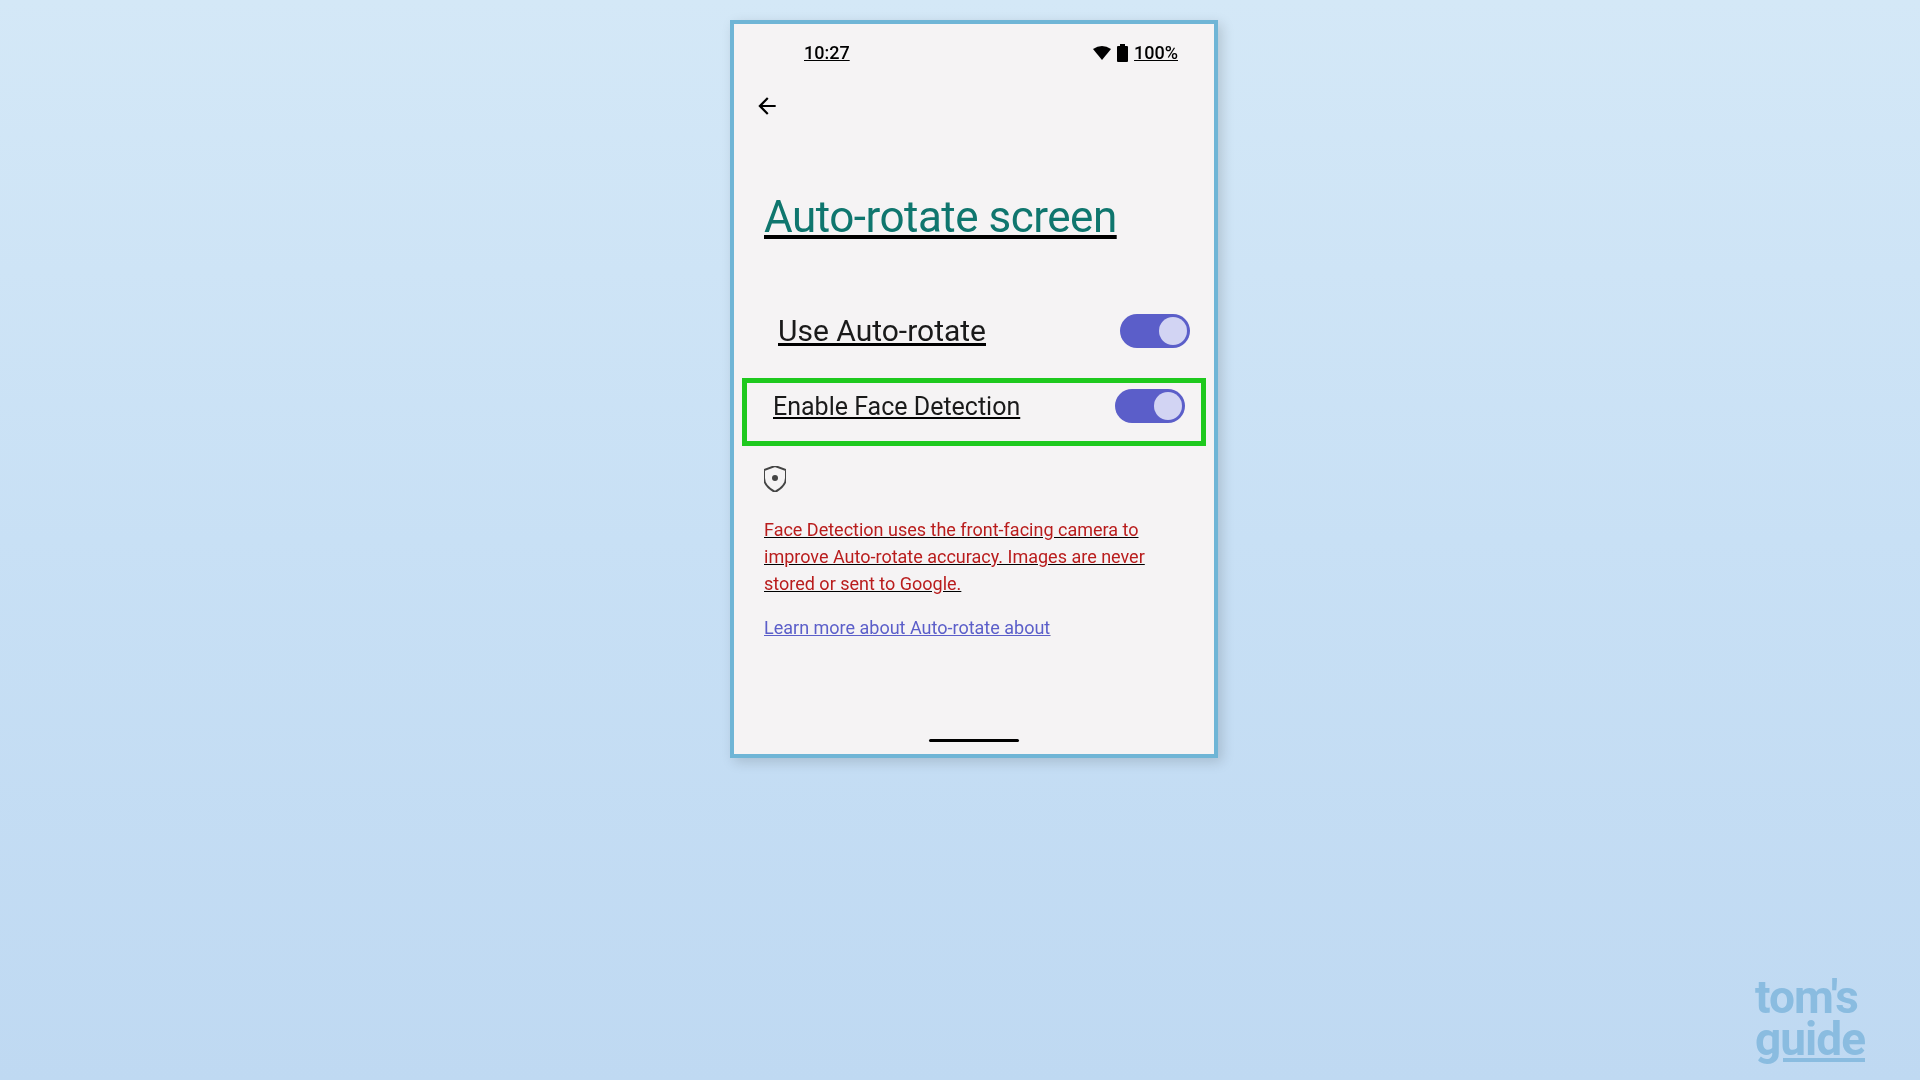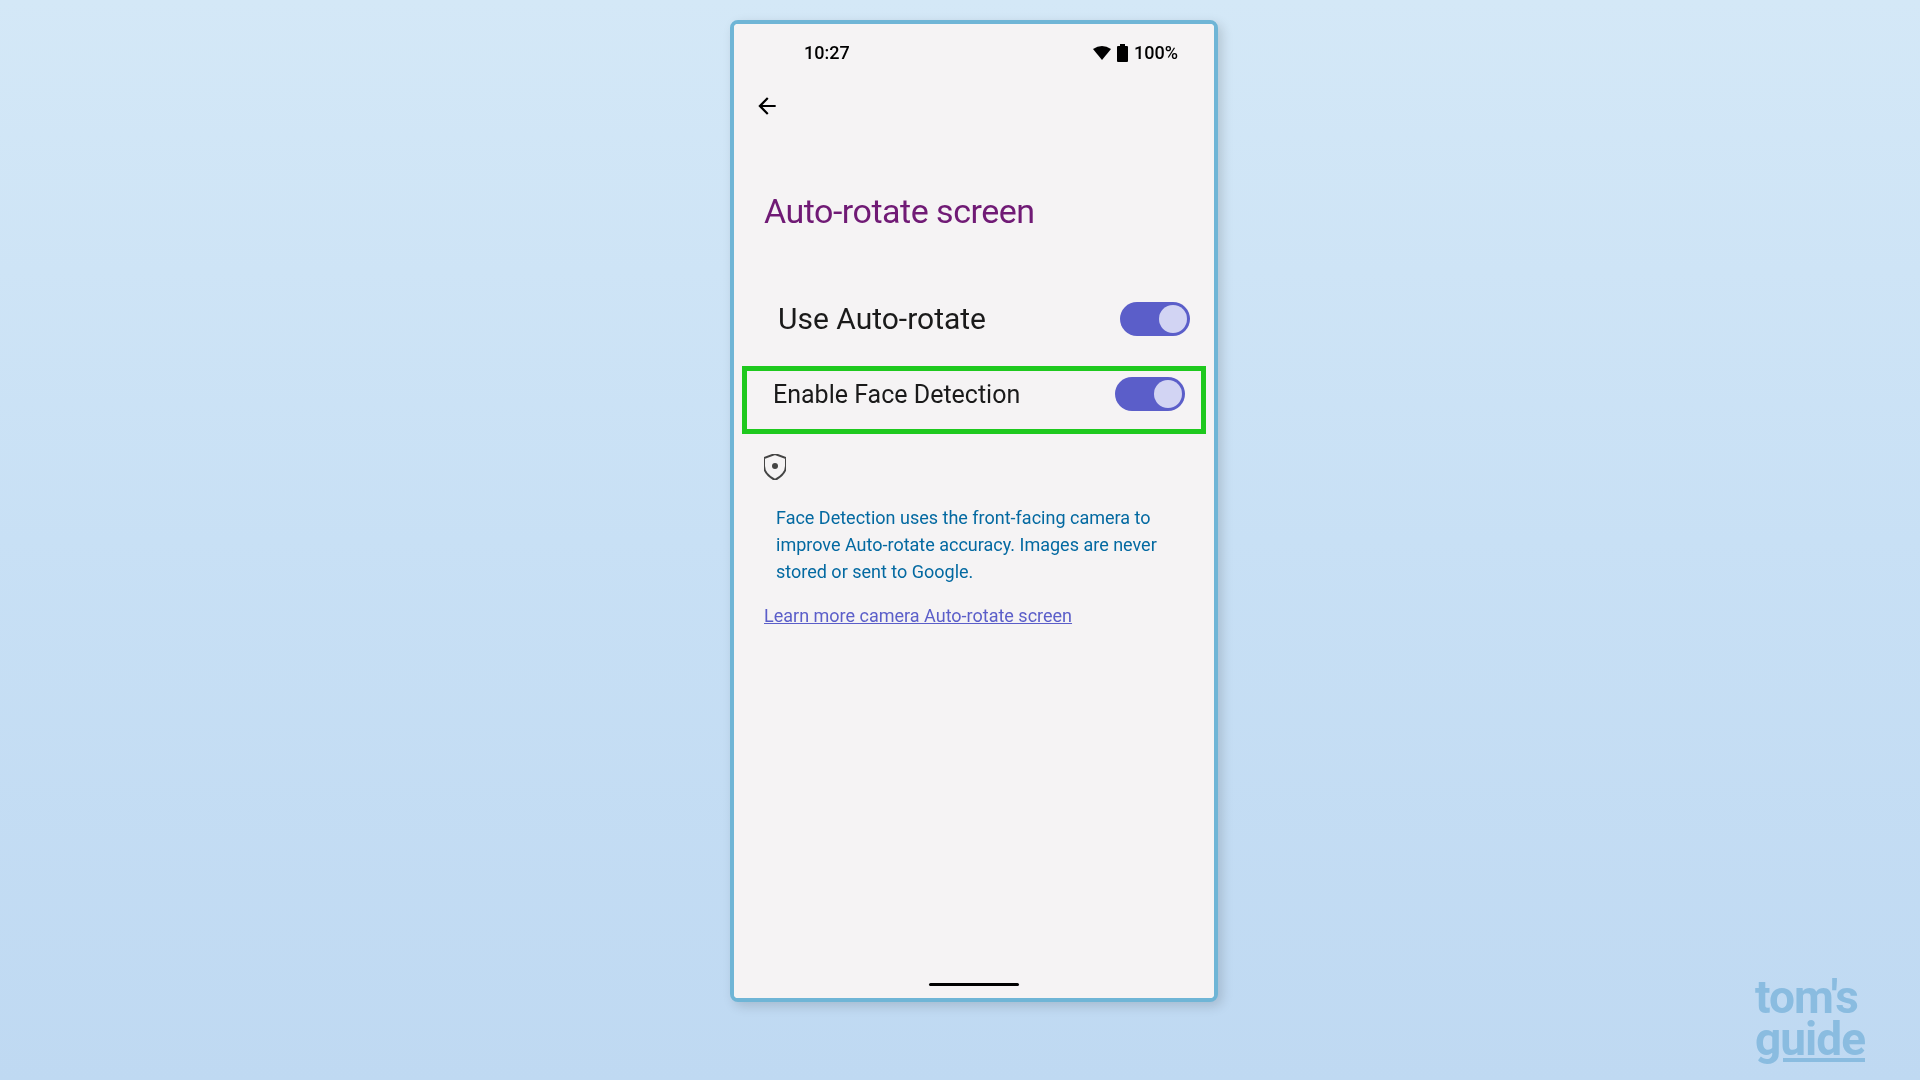--- a/index.html
+++ b/index.html
@@ -9,26 +9,27 @@
       background: linear-gradient(180deg, #d4e8f7 0%, #c8e0f5 50%, #bfd9f2 100%);
       font-family: -apple-system, BlinkMacSystemFont, 'Segoe UI', Roboto, sans-serif;
       position: relative;
       overflow: hidden;
     }
     .phone-frame {
       position: absolute;
       left: 730px;
       top: 20px;
       width: 488px;
-      height: 982px;
+      height: 738px;
       background: #fff;
       border: 4px solid #6fb5d6;
-      border-radius: 8px;
+      border-radius: 0;
       box-shadow: 4px 4px 12px rgba(0,0,0,0.15);
       overflow: hidden;
+      text-decoration: underline;
     }
     .phone-screen {
       width: 100%;
       height: 100%;
       background: #f5f3f4;
       position: relative;
       display: flex;
       flex-direction: column;
     }
     .status-bar {
@@ -53,23 +54,23 @@
       padding: 20px 20px 10px 20px;
     }
     .back-arrow {
       width: 30px;
       height: 30px;
       display: flex;
       align-items: center;
       cursor: pointer;
     }
     .page-title {
-      font-size: 34px;
+      font-size: 44px;
       font-weight: 400;
-      color: #701a75;
+      color: #0f766e;
       padding: 60px 30px 40px 30px;
       letter-spacing: -0.5px;
     }
     .setting-row {
       display: flex;
       justify-content: space-between;
       align-items: center;
       padding: 30px 24px 30px 44px;
     }
     .setting-label {
@@ -103,24 +104,23 @@
       border-radius: 50%;
     }
     .privacy-section {
       padding: 20px 30px;
     }
     .shield-icon {
       margin-bottom: 20px;
     }
     .privacy-text {
       font-size: 18px;
-      color: #0369a1;
+      color: #b91c1c;
       line-height: 1.5;
       margin-bottom: 20px;
-      margin-left: 12px;
     }
     .learn-more {
       font-size: 18px;
       color: #5b5ec9;
       text-decoration: underline;
       cursor: pointer;
     }
     .home-indicator {
       position: absolute;
       bottom: 12px;
@@ -199,21 +199,21 @@
     </div>
 
     <div class="privacy-section">
       <div class="shield-icon">
         <svg width="22" height="26" viewBox="0 0 22 26">
           <path d="M11 0 L22 4 L22 12 Q22 20 11 26 Q0 20 0 12 L0 4 Z" fill="none" stroke="#444" stroke-width="2"></path>
           <circle cx="11" cy="12" r="3" fill="#444"></circle>
         </svg>
       </div>
       <p class="privacy-text">Face Detection uses the front-facing camera to improve Auto-rotate accuracy. Images are never stored or sent to Google.</p>
-      <a class="learn-more">Learn more camera Auto-rotate screen</a>
+      <a class="learn-more">Learn more about Auto-rotate about</a>
     </div>
 
     <div class="home-indicator"></div>
   </div>
 </div>
 
 <div class="watermark">
   <span class="watermark-top">tom's</span>
   <span class="watermark-bottom">guide</span>
 </div>

